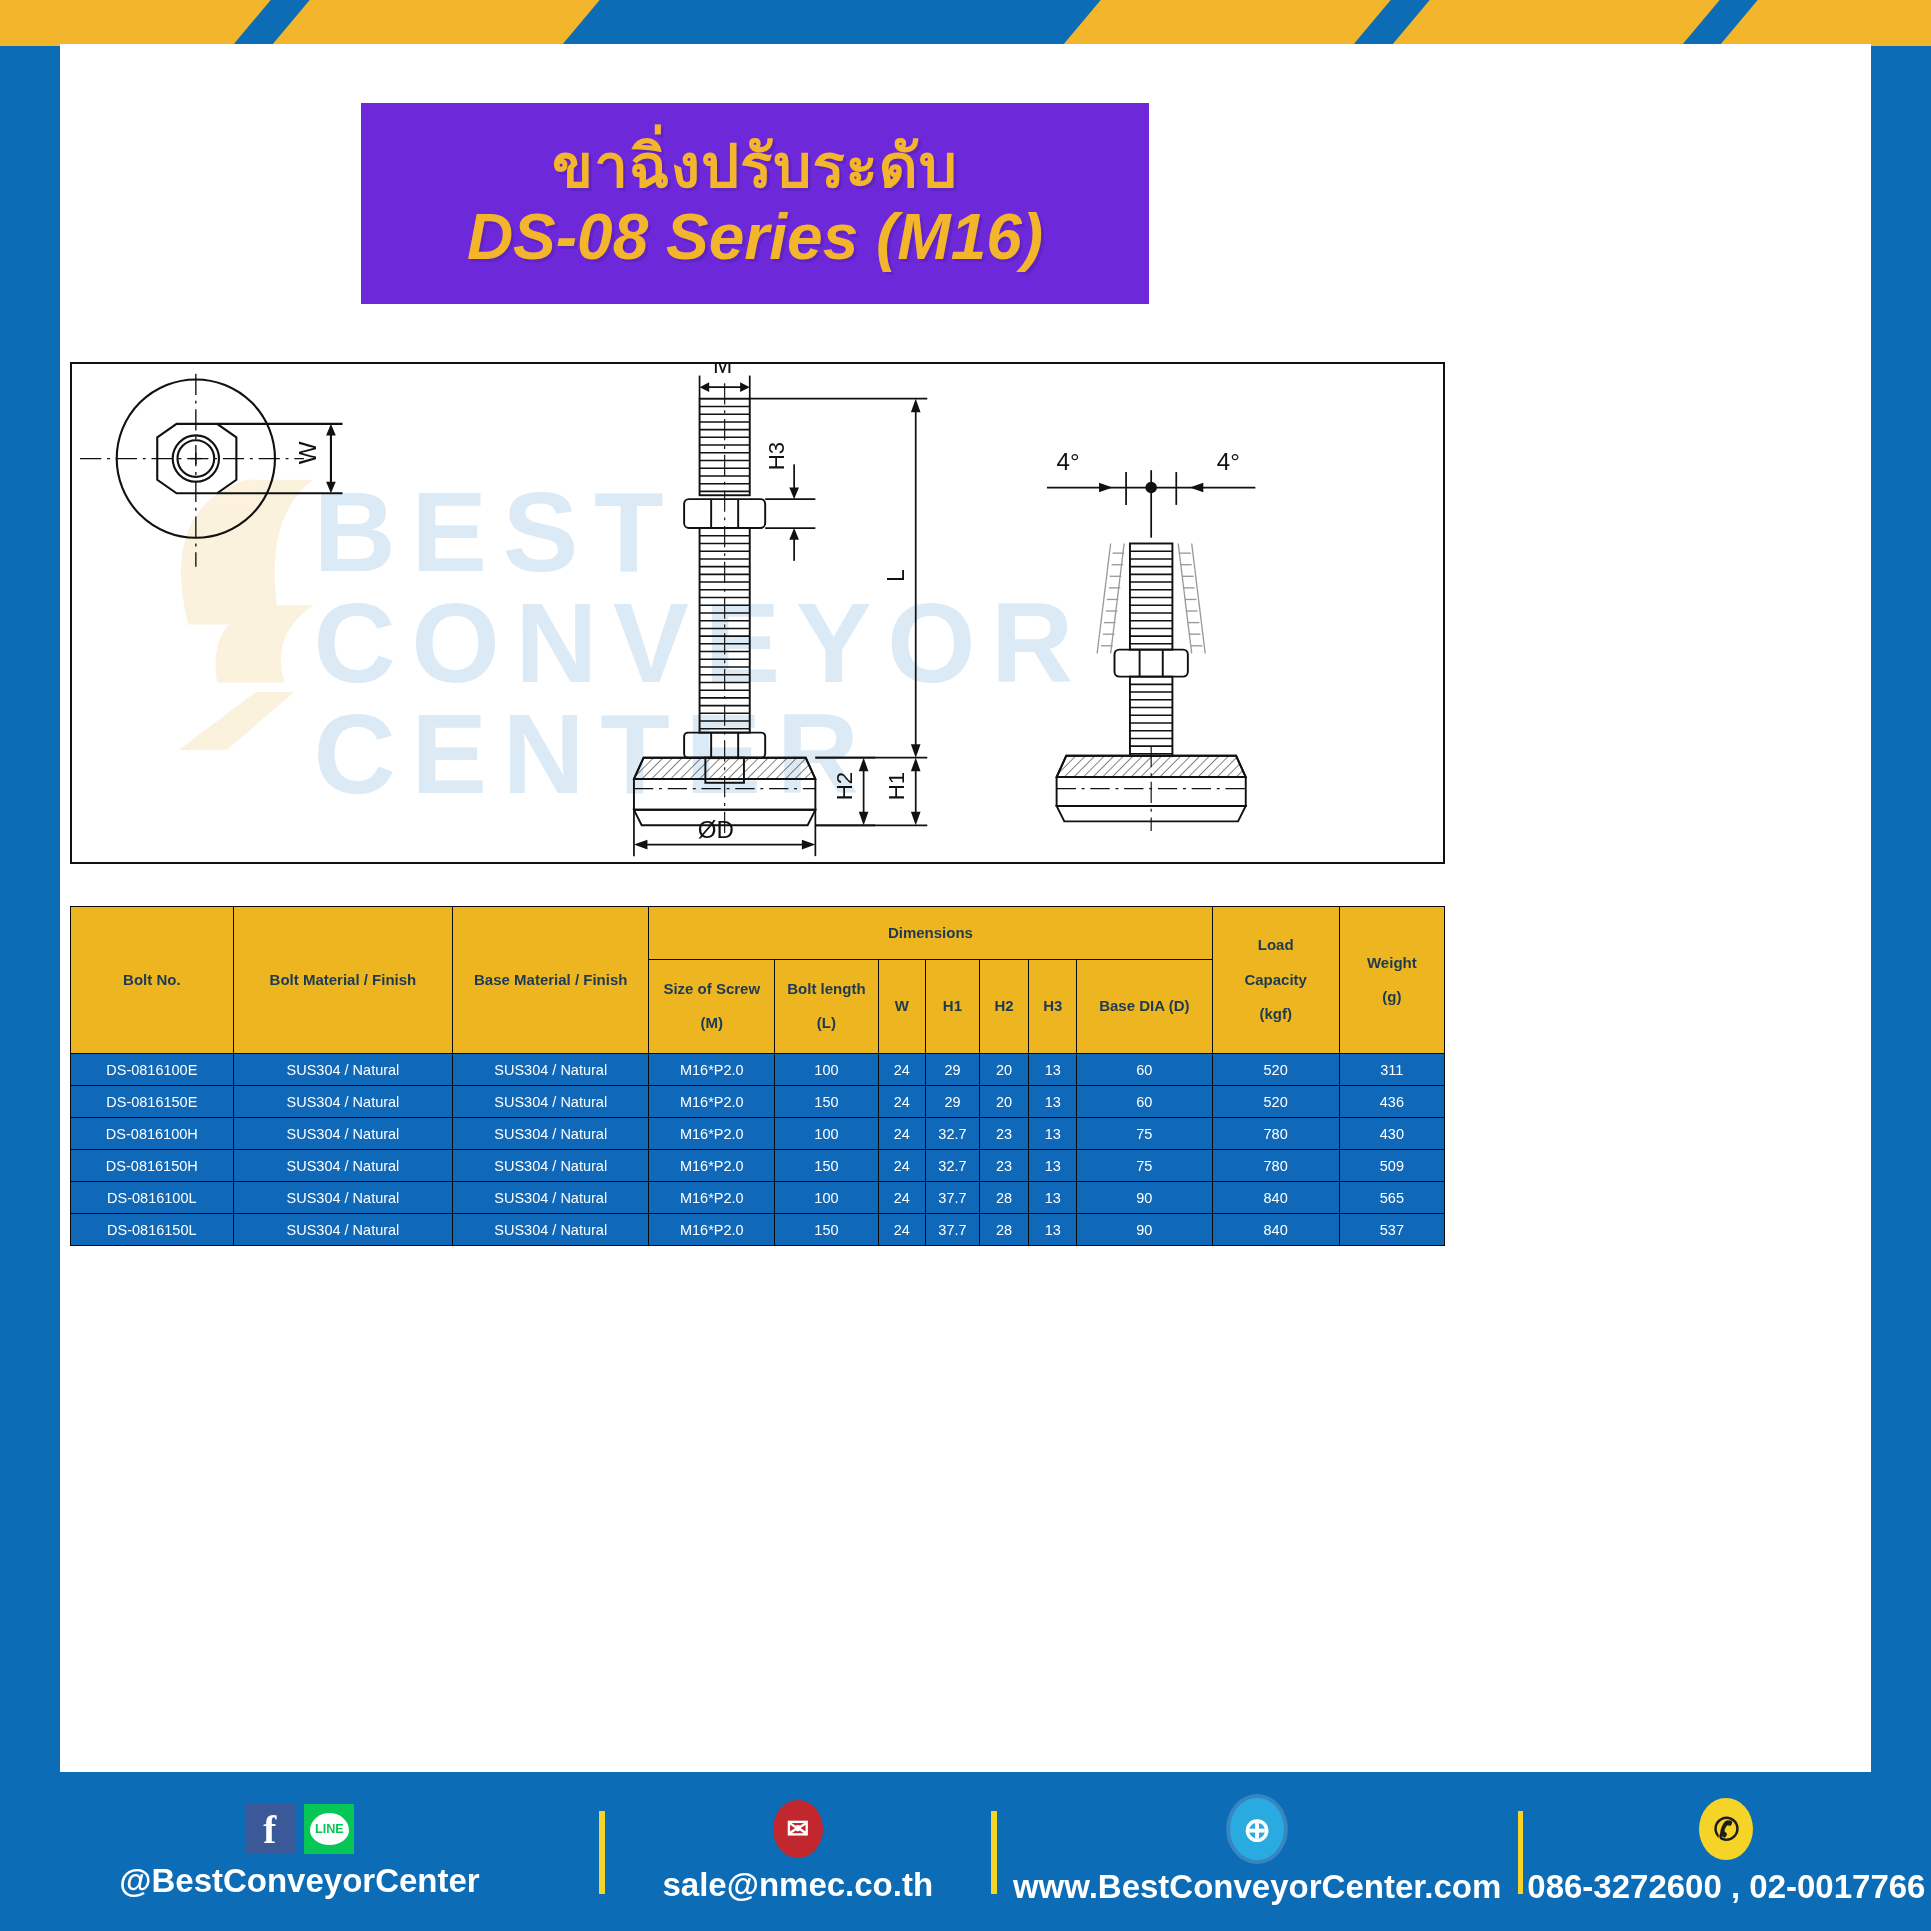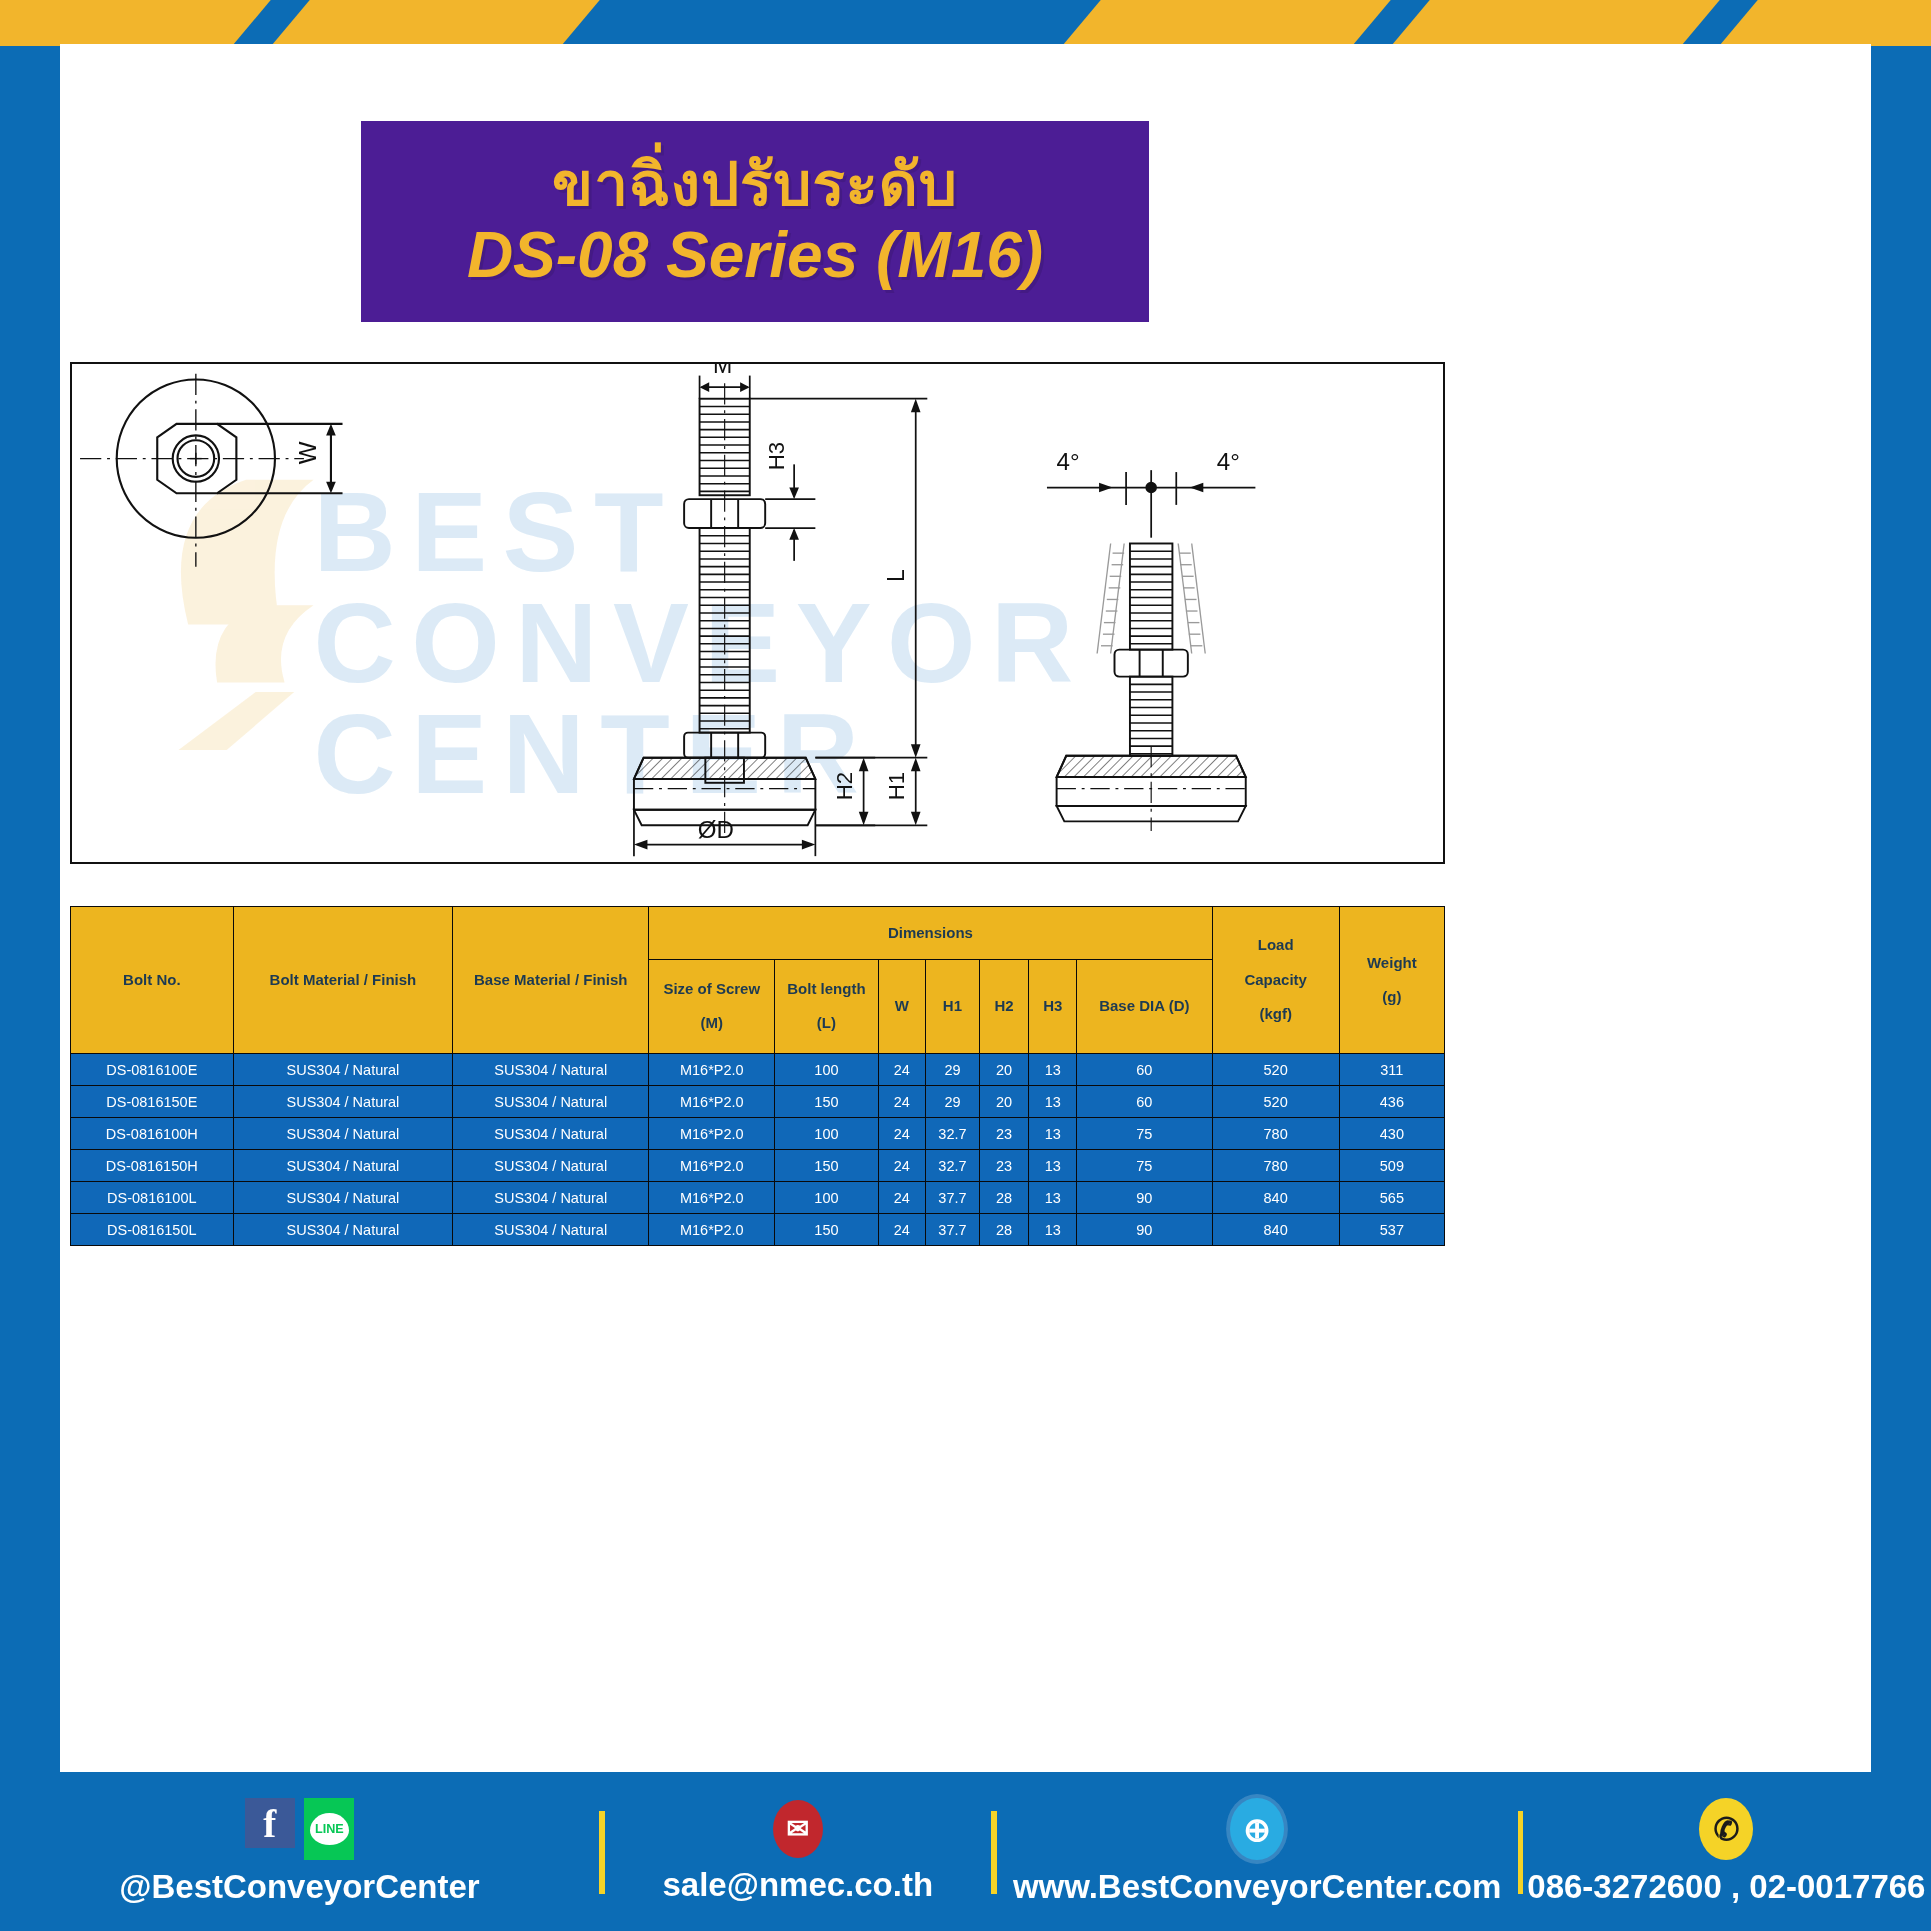--- a/index.html
+++ b/index.html
@@ -28,23 +28,23 @@
     position: absolute;
     left: 60px; top: 44px;
     width: 1811px; height: 1728px;
     background: #ffffff;
     z-index: 3;
   }
 
   
   .title-block {
     position: absolute;
-    left: 361px; top: 121px;
+    left: 361px; top: 103px;
     width: 788px; height: 201px;
-    background: #4c1d95;
+    background: #6d28d9;
     display: flex; flex-direction: column;
     align-items: center; justify-content: center;
     z-index: 5;
   }
   .title-th {
     color: #f2b52c;
     font-size: 60px; font-weight: bold;
     letter-spacing: 1px; line-height: 1.05;
     font-family: "DejaVu Sans", sans-serif;
     text-shadow: 2.9px 2.9px 0 rgba(0,0,0,0.10);
@@ -119,21 +119,21 @@
     width: 5.8px; height: 83px;
     background: #f5d327;
   }
   .fb-icon {
     width: 50px; height: 50px; background: #3b5998;
     display: flex; align-items: center; justify-content: center;
     color: #fff; font-size: 39px; font-weight: bold;
     font-family: "Liberation Serif", serif;
   }
   .line-icon {
-    width: 50px; height: 62px; background: #06c755;
+    width: 50px; height: 50px; background: #06c755;
     display: flex; align-items: center; justify-content: center;
   }
   .line-bubble {
     width: 39px; height: 32px; background: #fff;
     border-radius: 50% 50% 50% 50% / 55% 55% 45% 45%;
     display: flex; align-items: center; justify-content: center;
     color: #06c755; font-size: 12.6px; font-weight: bold;
   }
   .mail-icon {
     width: 50px; height: 58px; background: #c1272d;

